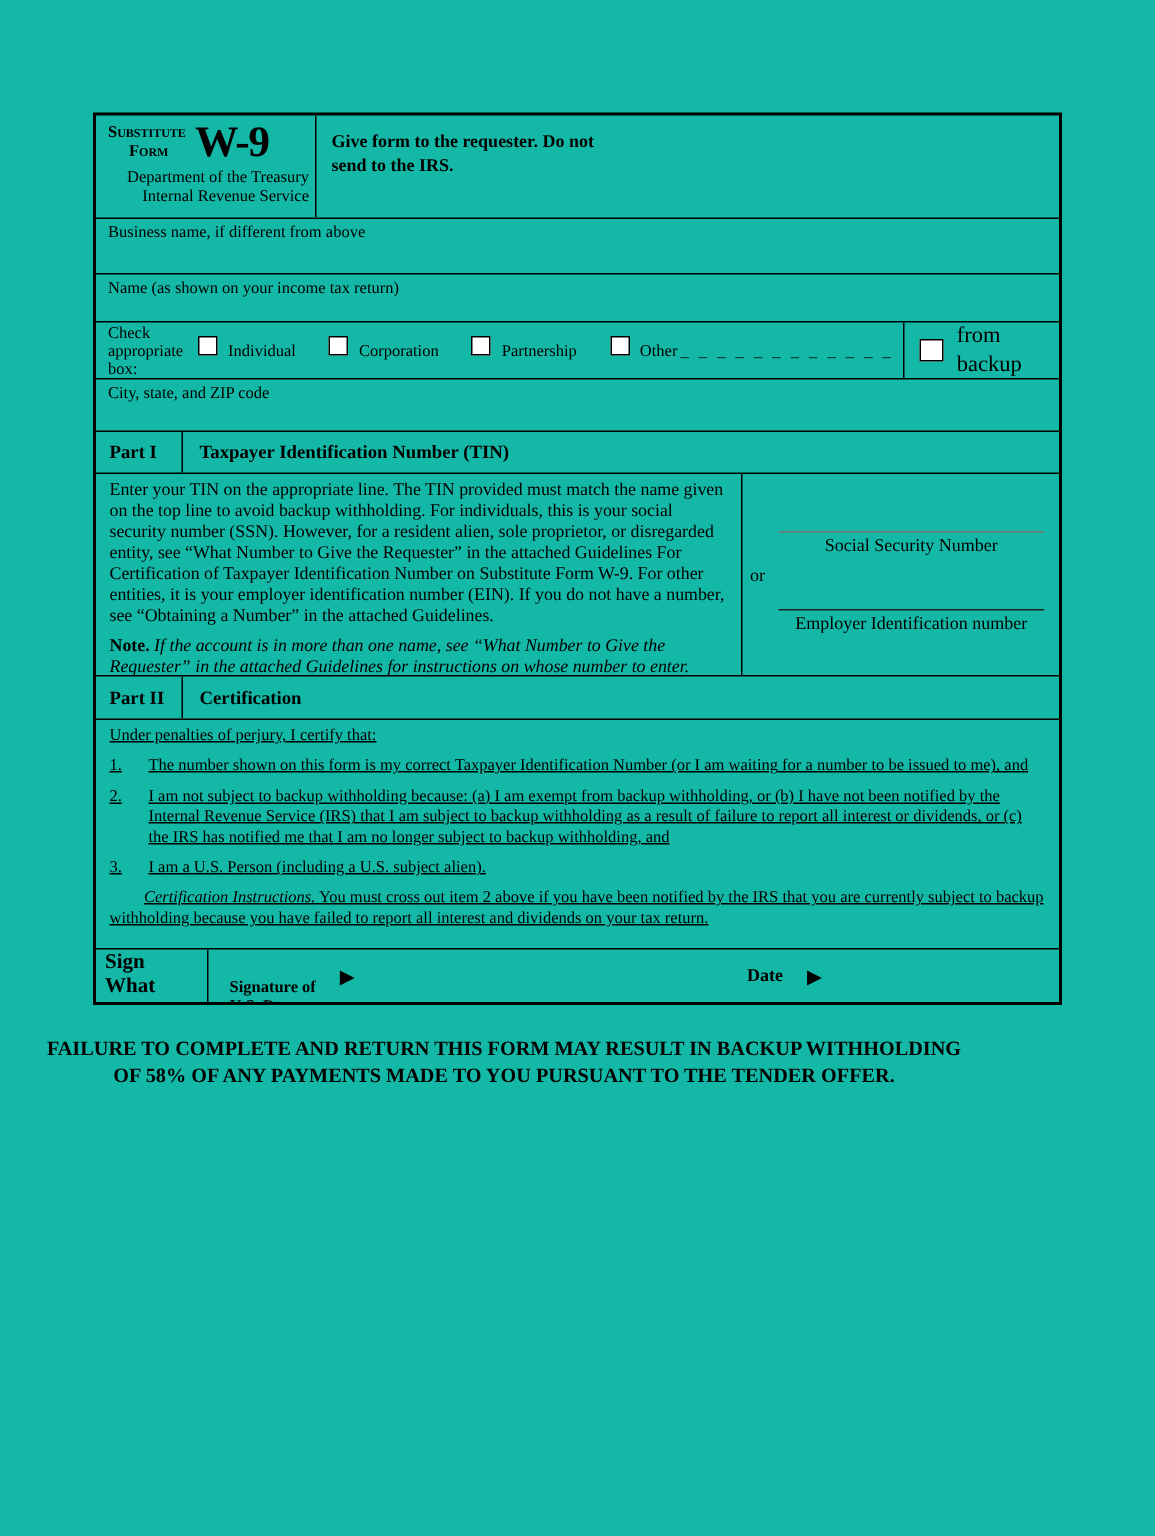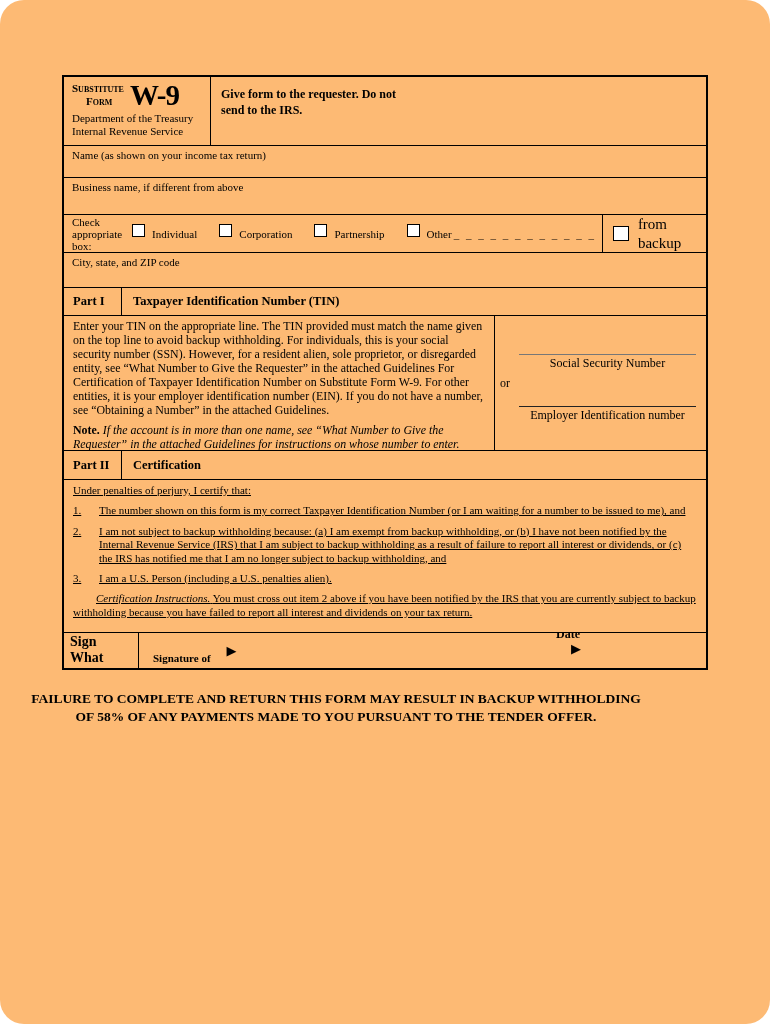--- a/index.html
+++ b/index.html
@@ -1,30 +1,30 @@
 <!DOCTYPE html>
 <html><head>
 <meta charset="utf-8">
 <style>
   * { margin:0; padding:0; box-sizing:border-box; }
   html,body { width:770px; height:1024px; background:#fff; font-family:"Liberation Serif", serif; color:#000; }
-  .page { position:relative; width:770px; height:1024px; background:#fdba74; overflow:hidden;border-radius:24px; }
+  .page { position:relative; width:770px; height:1024px; background:#14b8a6; overflow:hidden; }
   .form-box { position:absolute; left:62px; top:75px; width:646px; border:2px solid #000; }
   .row { border-top:1.5px solid #000; position:relative; overflow:hidden; }
   .row.first { border-top:none; }
   .sc { font-variant:small-caps; }
 
   
   .hdr { display:flex; height:68px; }
   .hdr-left { width:146px; padding:5px 4px 2px 8px; }
   .hdr-left .toprow { display:flex; align-items:flex-start; }
   .hdr-left .subform { font-weight:bold; font-size:11px; line-height:1.15; text-align:left; }
   .hdr-left .subform .form-word { padding-left:14px; }
   .w9 { font-weight:bold; font-size:29px; line-height:0.95; margin-left:6px; letter-spacing:-1px; }
-  .dept { font-size:11px; text-align:left; line-height:1.2; margin-top:2px; }
+  .dept { font-size:11px; text-align:right; line-height:1.2; margin-top:2px; }
   .hdr-center { width:304px; border-left:1.5px solid #000; display:flex; flex-direction:column; justify-content:center; align-items:center; text-align:center; font-weight:bold; font-size:12.5px; line-height:1.35; }
   .hdr-right { width:196px; border-left:1.5px solid #000; padding:10px 8px 4px 10px; font-weight:bold; font-size:12px; line-height:1.3; }
 
   
   .field-row { padding:3px 8px; font-size:11px; }
   .r-name { height:32px; }
   .r-biz { height:37px; }
   .r-city { height:35px; }
 
   
@@ -70,21 +70,21 @@
   .cert-item .itxt { flex:1; padding-right:2px; }
   .cert-instr { margin-top:1px; }
   .ci-lbl { font-style:italic;margin-left:23px; }
 
   
   .r-sign { height:36px; display:flex; }
   .sign-cell { width:75px; border-right:1.5px solid #000; padding:1px 6px; font-weight:bold; font-size:14px; line-height:1.15; }
   .sig-area { flex:1; display:flex; align-items:center; padding:0 10px 0 14px; }
   .sig-label { font-weight:bold; font-size:11px; line-height:1.2;margin-top:29px; }
   .arrow { font-size:13px; margin-left:16px; line-height:1; }
-  .date-group { margin-left:auto; margin-right:108px; display:flex; align-items:center;flex-direction:column; }
+  .date-group { margin-left:auto; margin-right:108px; display:flex; align-items:center; }
   .date-label { font-weight:bold; font-size:12px; }
 
   
   .footer { position:absolute; left:0; top:690px; width:672px; text-align:center; font-weight:bold; font-size:13.5px; line-height:1.35; }
 </style>
 </head>
 <body>
 
 <div class="page">
   <div class="form-box">
@@ -99,26 +99,26 @@
           <div class="w9">W-9</div>
         </div>
         <div class="dept">
           <div>Department of the Treasury</div>
           <div>Internal Revenue Service</div>
         </div>
       </div>
       <div class="hdr-right">Give form to the requester.  Do not send to the IRS.</div>
     </div>
 
+    <div class="row field-row r-biz">
+      <span>Business name, if different from above</span>
+    </div>
+
     <div class="row field-row r-name">
       <span>Name (as shown on your income tax return)</span>
-    </div>
-
-    <div class="row field-row r-biz">
-      <span>Business name, if different from above</span>
     </div>
 
     <div class="row r-check">
       <div class="check-main">
         <span class="cap">Check appropriate box:</span>
         <span class="opt">
           <span class="cb"></span>
           <span class="opt-label">Individual</span>
         </span>
         <span class="opt">
@@ -177,21 +177,21 @@
       <div class="cert-item">
         <div class="num">1.</div>
         <div class="itxt">The number shown on this form is my correct Taxpayer Identification Number (or I am waiting for a number to be issued to me), and</div>
       </div>
       <div class="cert-item">
         <div class="num">2.</div>
         <div class="itxt">I am not subject to backup withholding because: (a) I am exempt from backup withholding, or (b) I have not been notified by the Internal Revenue Service (IRS) that I am subject to backup withholding as a result of failure to report all interest or dividends, or (c) the IRS has notified me that I am no longer subject to backup withholding, and</div>
       </div>
       <div class="cert-item">
         <div class="num">3.</div>
-        <div class="itxt">I am a U.S. Person (including a U.S. penalties alien).</div>
+        <div class="itxt">I am a U.S. Person (including a U.S. subject alien).</div>
       </div>
       <div class="cert-instr">
         <span class="ci-lbl">Certification Instructions.</span>
         <span>You must cross out item 2 above if you have been notified by the IRS that you are currently subject to backup withholding because you have failed to report all interest and dividends on your tax return.</span>
       </div>
     </div>
 
     <div class="row r-sign">
       <div class="sign-cell">
         <div>Sign</div>

